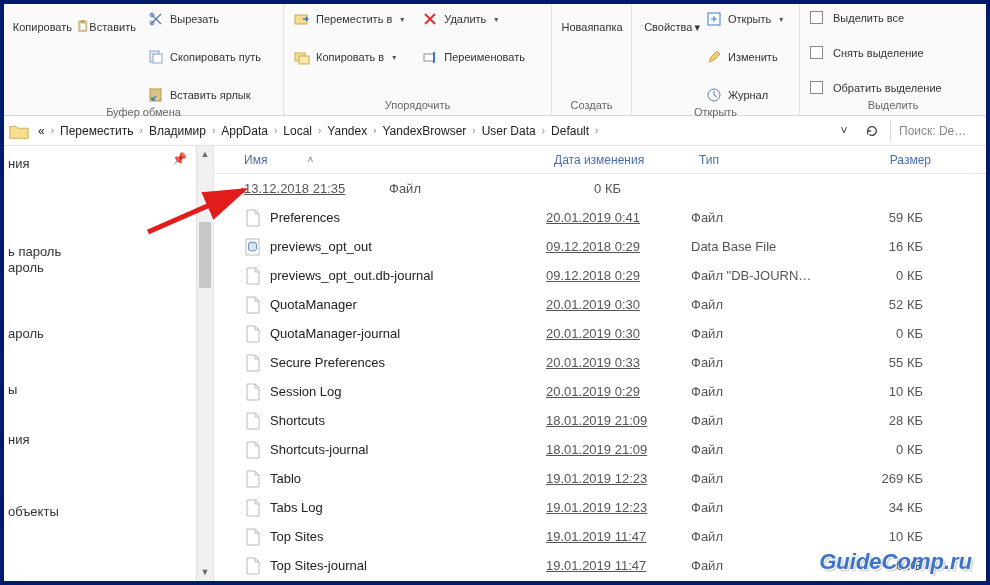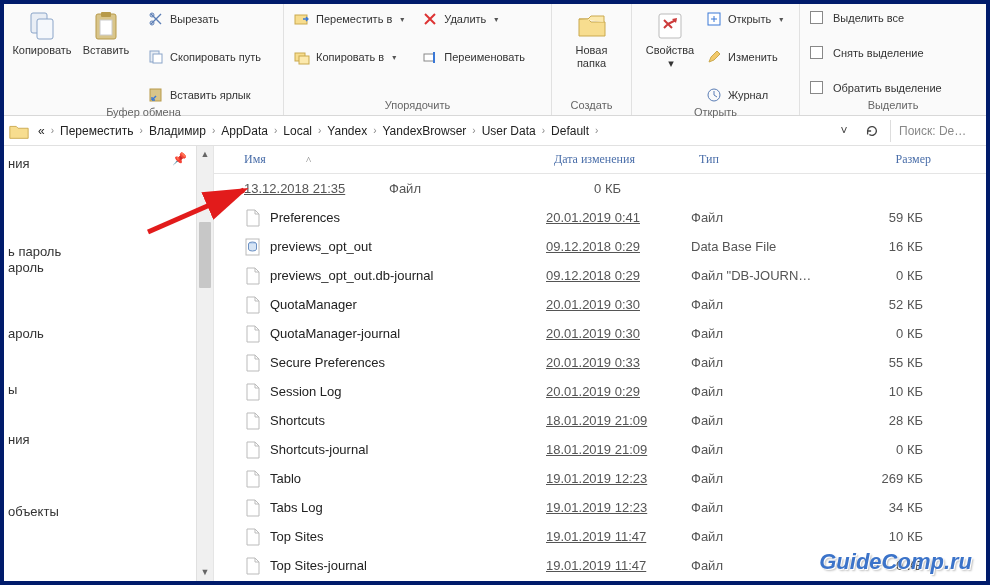--- a/index.html
+++ b/index.html
@@ -27,21 +27,21 @@
     border-right: 1px solid #e1e1e1;
     padding: 2px 6px 0 6px;
     height: 100%;
   }
   .ribbon-group-body { flex: 1; display: flex; align-items: flex-start; }
   .ribbon-group-label {
     text-align: center; color: #666; font-size: 11px;
     padding: 2px 0 4px 0;
   }
   .big-btn {
-    display: flex; flex-direction: column; align-items: center;
+    display: flex; flex-direction: row; align-items: center;
     justify-content: flex-start; width: 64px; padding: 4px 2px;
     text-align: center; cursor: default;
   }
   .big-btn .ico { width: 32px; height: 32px; margin-bottom: 2px; }
   .big-btn span { font-size: 11px; line-height: 13px; color: #333; }
   .vlist { display: flex; flex-direction: column; gap: 20px; padding-top: 4px; }
   .small-btn {
     display: flex; align-items: center; gap: 6px;
     font-size: 11px; color: #333; padding: 1px 4px; white-space: nowrap;
   }
@@ -91,21 +91,21 @@
   }
   .nav-scroll .arrow { height: 17px; text-align: center; font-size: 9px; color: #666; line-height: 17px;}
   .nav-scroll .thumb { position: absolute; left: 2px; right: 2px; top: 76px; height: 66px; background: #c7c7c7; border-radius: 1px; }
 
   .filepane { flex: 1; overflow: hidden; position: relative; }
   .cols {
     display: flex; border-bottom: 1px solid #e5e5e5;
     font-size: 12px; color: #4a6ea9; height: 28px; align-items: center;
     padding-left: 30px;
   }
-  .cols .col { cursor: default; font-family: Liberation Serif, serif; }
+  .cols .col { cursor: default; }
   .col-name { flex: 0 0 310px; color:#4a6ea9; display:flex; align-items:center; gap:40px;}
   .col-name .sort { font-size: 10px; color:#777; }
   .col-date { flex: 0 0 145px; color:#4a6ea9;}
   .col-type { flex: 0 0 140px; color:#4a6ea9;}
   .col-size { flex: 0 0 110px; text-align: right; padding-right: 18px; color:#4a6ea9;}
 
   .rows { font-size: 13px; }
   .row {
     display: flex; align-items: center; height: 29px; padding-left: 30px;
   }

